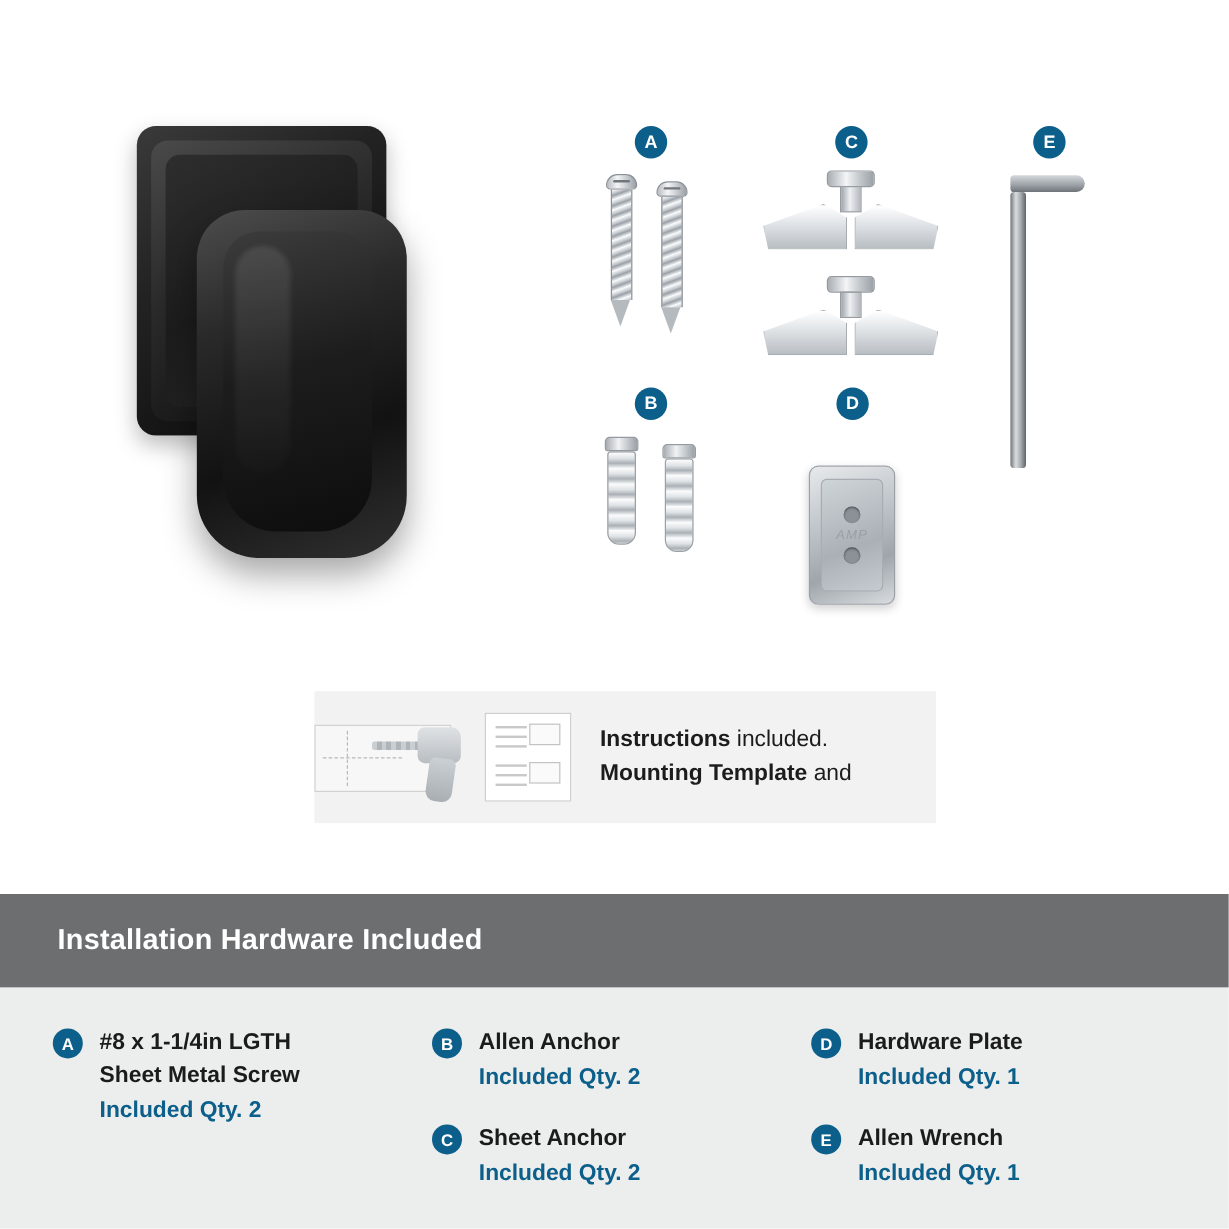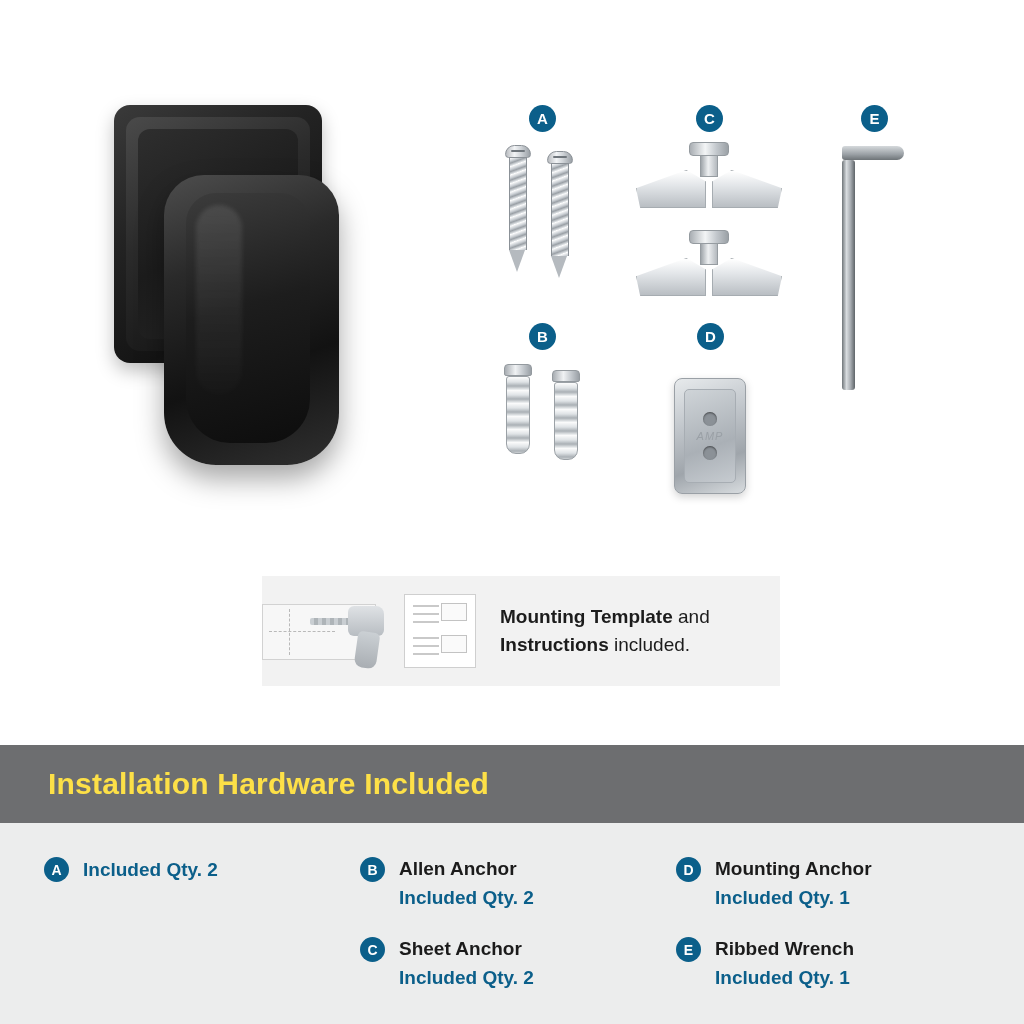--- a/index.html
+++ b/index.html
@@ -417,22 +417,22 @@
     position: absolute;
     left: 0;
     top: 745px;
     width: 1024px;
     height: 78px;
     background: #6d6e70;
     display: flex;
     align-items: center;
   }
   .header-title {
-    color: #fde047;
-    font-size: 30px;
+    color: #ffffff;
+    font-size: 24px;
     font-weight: bold;
     margin-left: 48px;
     letter-spacing: 0.2px;
   }
 
   
   .legend {
     position: absolute;
     left: 0;
     top: 823px;
@@ -534,21 +534,21 @@
         <div class="anchor-collar"></div>
         <div class="anchor-body"></div>
       </div>
       <div class="anchor" style="left:52px; top:6px;">
         <div class="anchor-collar"></div>
         <div class="anchor-body"></div>
       </div>
     </div>
 
     <div class="badge" style="left:697px; top:323px;">D</div>
-    <div class="mount-plate" style="left:674px; top:378px;">
+    <div class="mount-plate" style="left:674px; top:388px;">
       <div class="inner">
         <div class="hole top"></div>
         <div class="hole bottom"></div>
         <div class="mark">AMP</div>
       </div>
     </div>
 
     <div class="template-banner">
       <div class="tmpl-art">
         <div class="tmpl-paper">
@@ -566,38 +566,40 @@
         <div class="box b2"></div>
         <div class="line" style="top:10px;"></div>
         <div class="line" style="top:18px;"></div>
         <div class="line" style="top:26px;"></div>
         <div class="line" style="top:42px;"></div>
         <div class="line" style="top:50px;"></div>
         <div class="line" style="top:58px;"></div>
       </div>
       <div class="tmpl-text">
         <div>
-          <b>Mounting Template</b><span> and</span>
+          <b>Instructions</b><span> included.</span>
         </div>
         <div>
-          <b>Instructions</b><span> included.</span>
+          <b>Mounting Template</b><span> and</span>
         </div>
       </div>
     </div>
   </div>
 
   <div class="header-bar">
     <div class="header-title">Installation Hardware Included</div>
   </div>
 
   <div class="legend">
 
     <div class="legend-item" style="left:44px; top:32px; width:300px;">
       <div class="legend-badge">A</div>
       <div class="legend-text">
+        <div class="legend-name">#8 x 1-1/4in LGTH
+Sheet Metal Screw</div>
         <div class="legend-qty">Included Qty. 2</div>
       </div>
     </div>
 
     <div class="legend-item" style="left:360px; top:32px; width:290px;">
       <div class="legend-badge">B</div>
       <div class="legend-text">
         <div class="legend-name">Allen Anchor</div>
         <div class="legend-qty">Included Qty. 2</div>
       </div>
@@ -607,27 +609,27 @@
       <div class="legend-badge">C</div>
       <div class="legend-text">
         <div class="legend-name">Sheet Anchor</div>
         <div class="legend-qty">Included Qty. 2</div>
       </div>
     </div>
 
     <div class="legend-item" style="left:676px; top:32px; width:290px;">
       <div class="legend-badge">D</div>
       <div class="legend-text">
-        <div class="legend-name">Mounting Anchor</div>
+        <div class="legend-name">Hardware Plate</div>
         <div class="legend-qty">Included Qty. 1</div>
       </div>
     </div>
 
     <div class="legend-item" style="left:676px; top:112px; width:290px;">
       <div class="legend-badge">E</div>
       <div class="legend-text">
-        <div class="legend-name">Ribbed Wrench</div>
+        <div class="legend-name">Allen Wrench</div>
         <div class="legend-qty">Included Qty. 1</div>
       </div>
     </div>
 
   </div>
 </div>
 
 </body></html>

